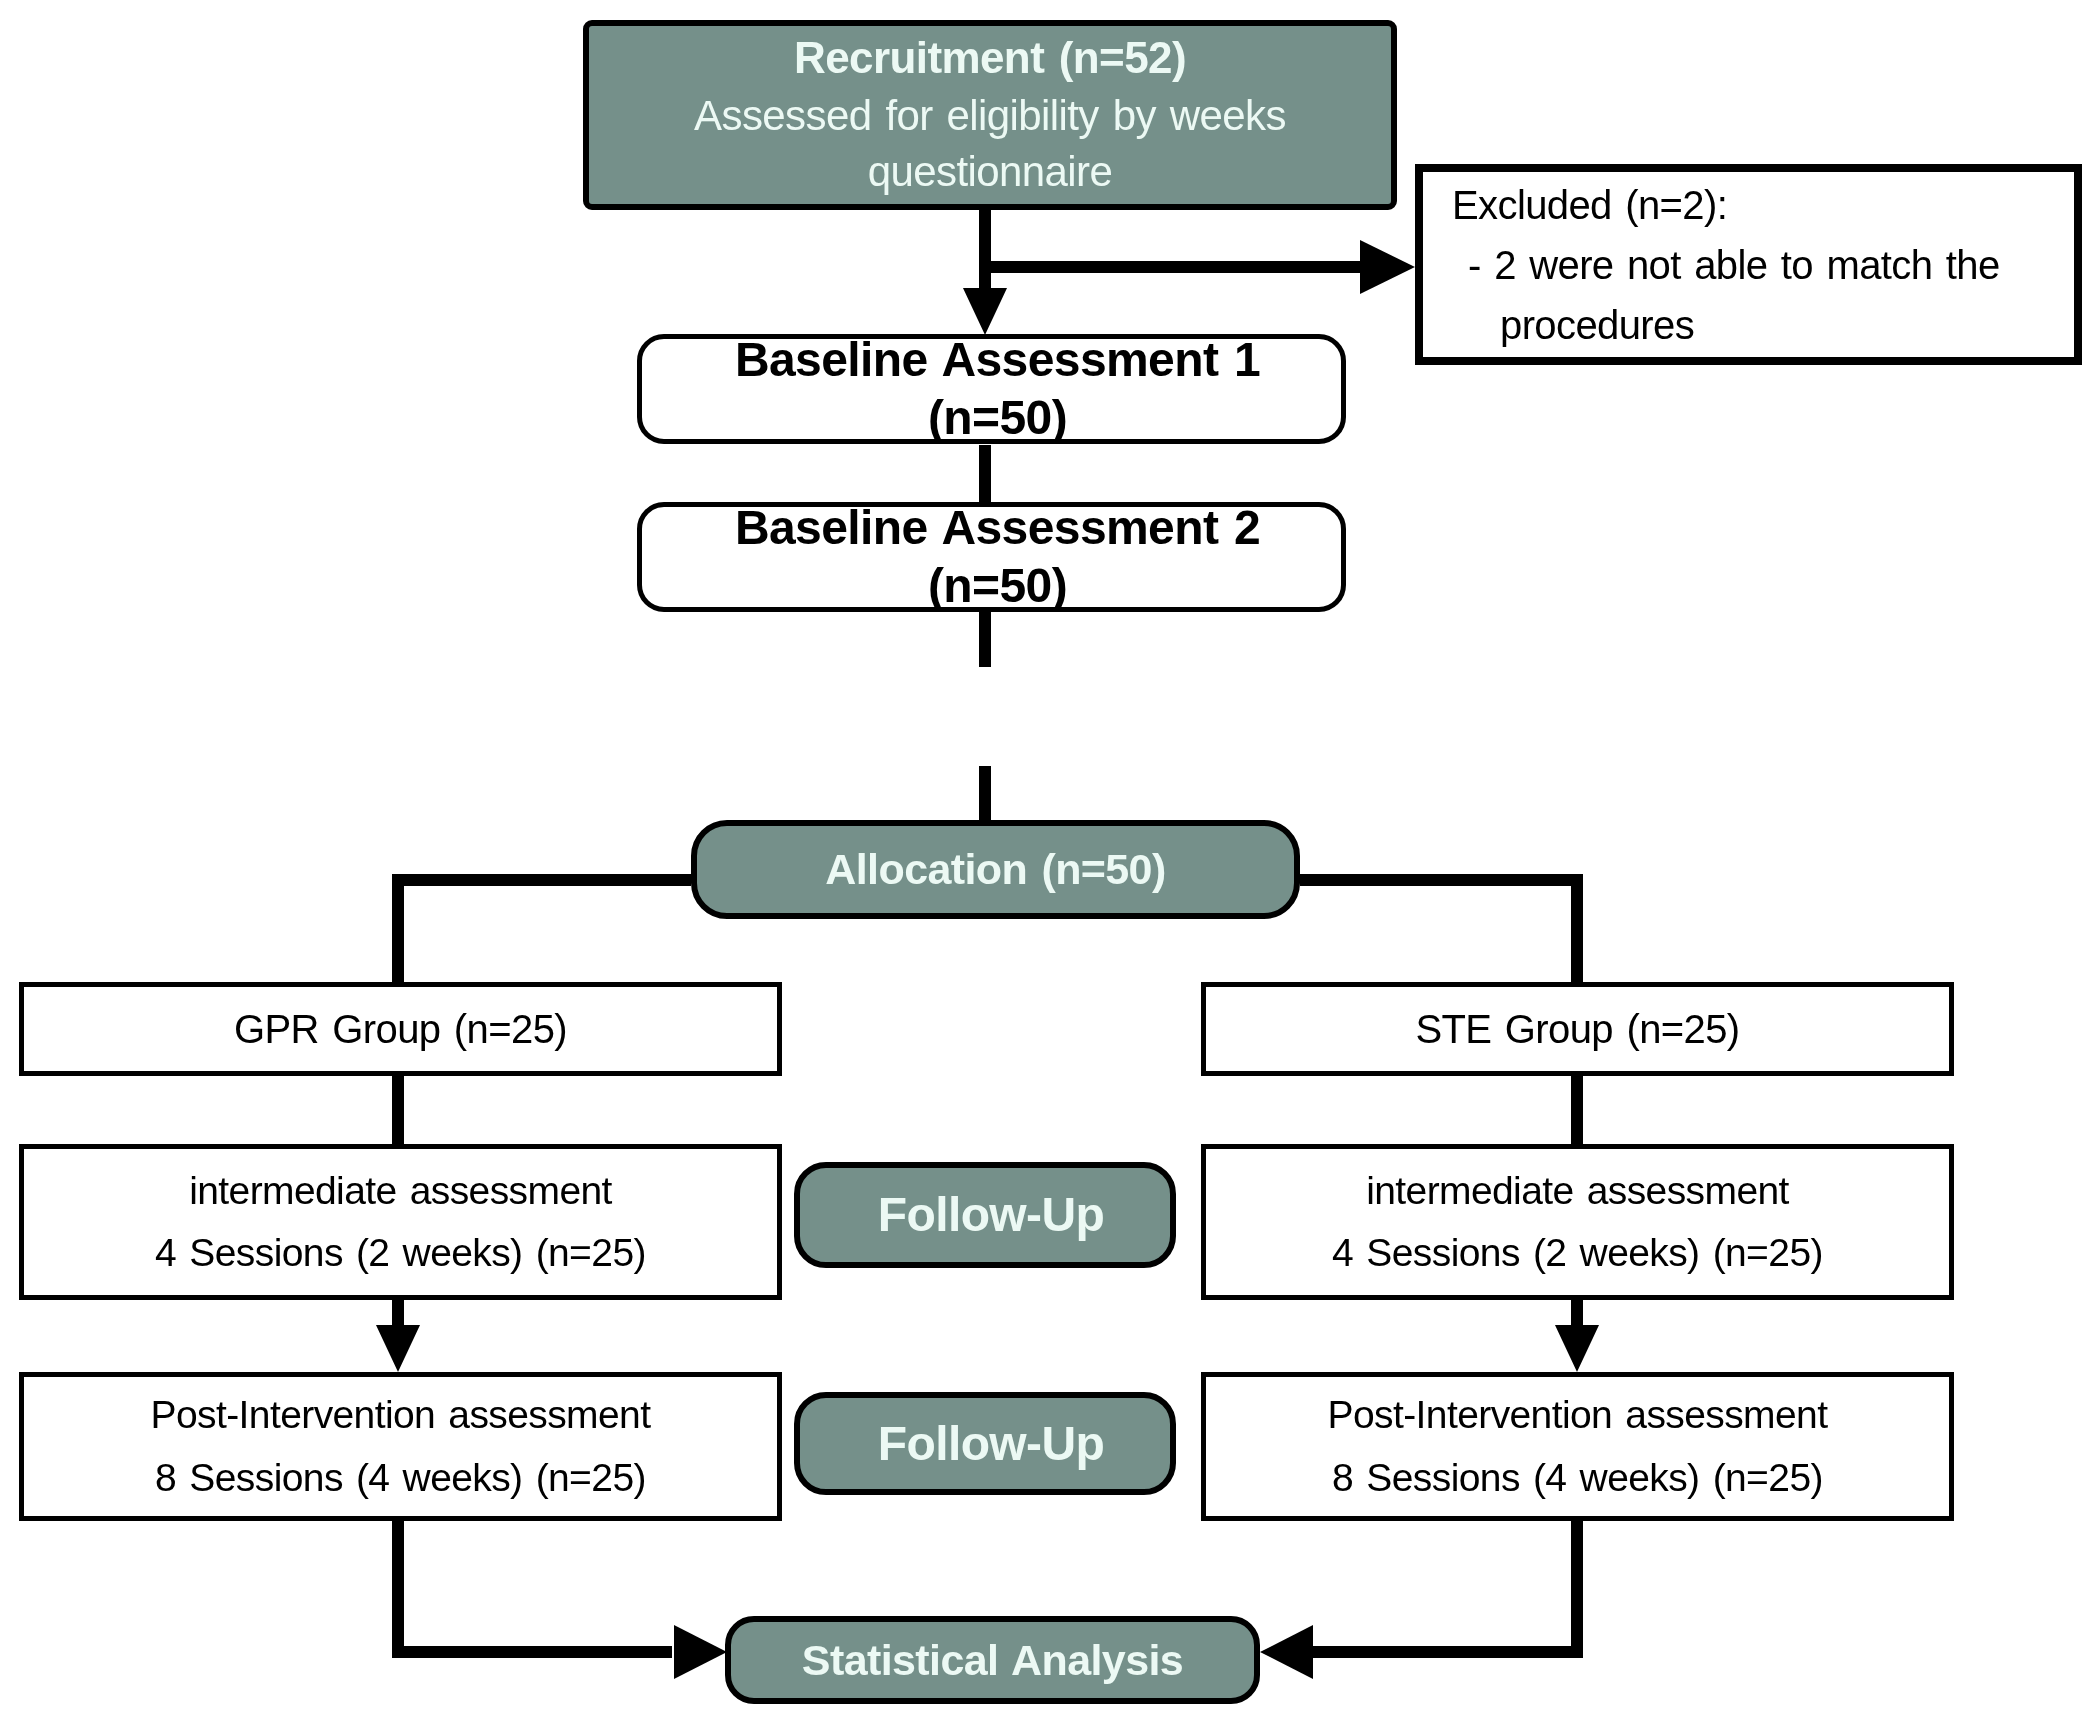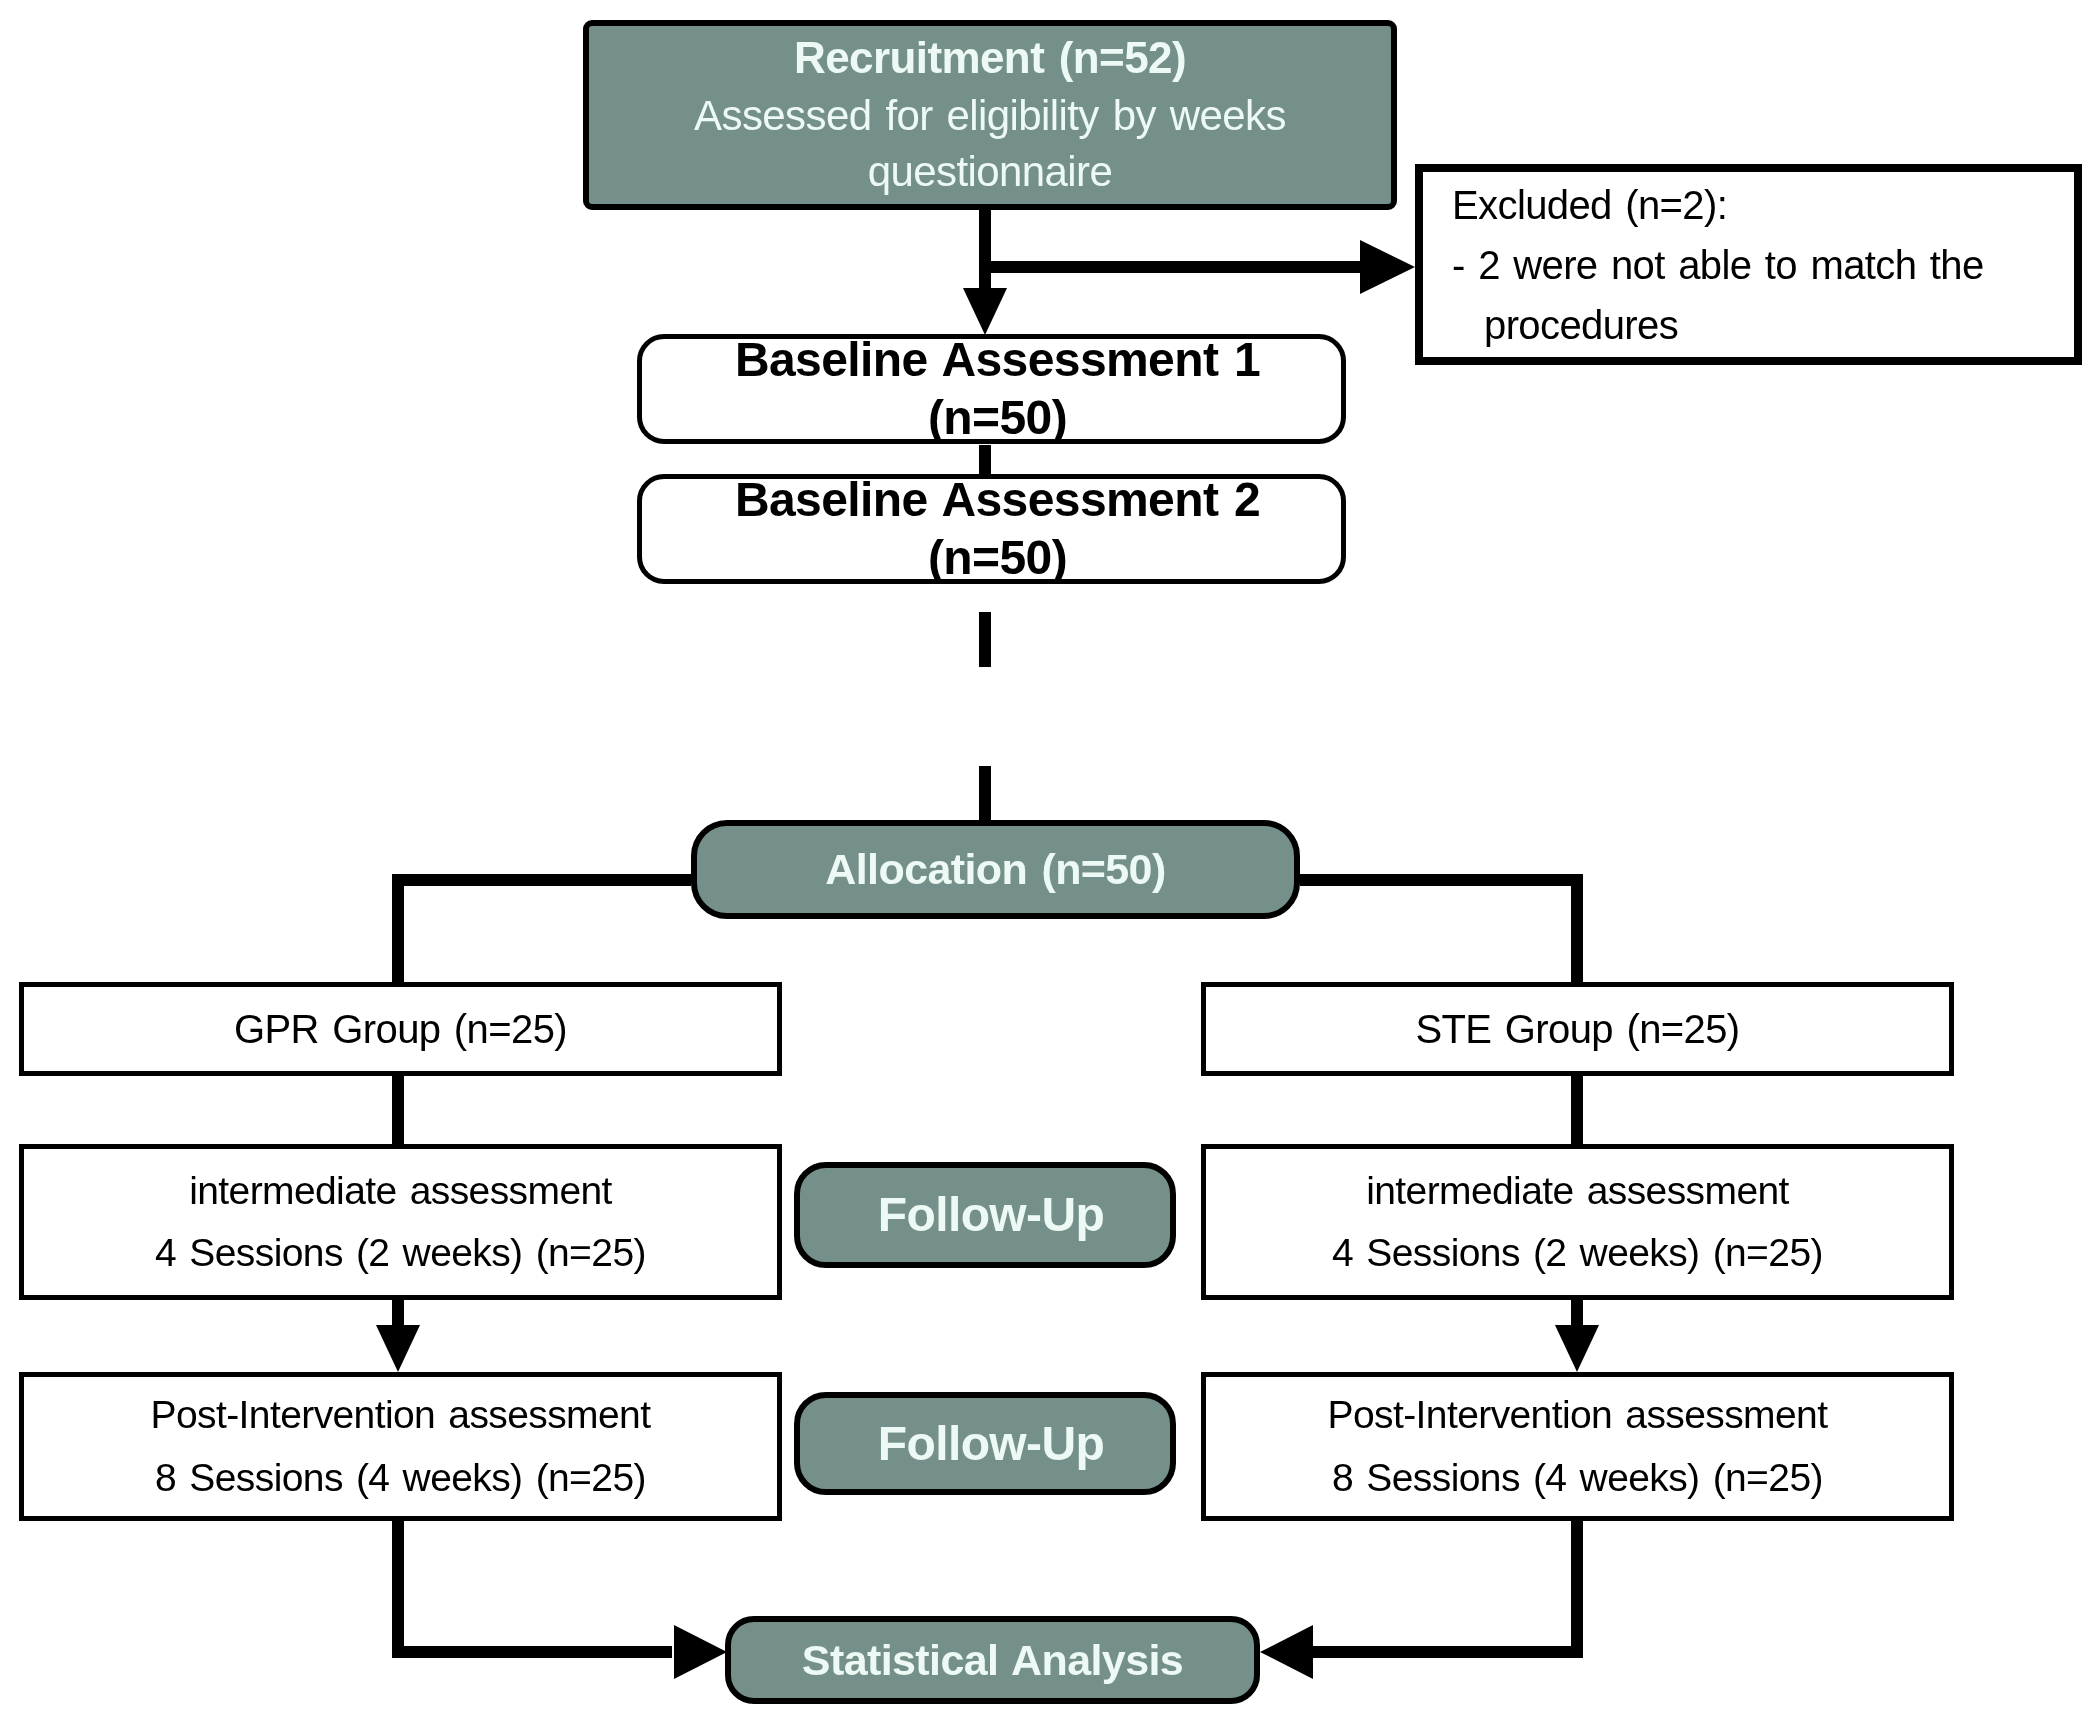--- a/index.html
+++ b/index.html
@@ -55,21 +55,21 @@
   .fs-plain{font-size:40px;line-height:1.3;}
   .fs-assess{font-size:39px;line-height:1.6;}
   .fs-stat{font-size:43px;}
   .excluded-inner{
     width:100%;
     box-sizing:border-box;
     text-align:left;
     padding:0 7px 0 29px;
     font-size:40px;line-height:1.5;
   }
-  .hang{padding-left:32px;text-indent:-32px;}
+  .hang{padding-left:32px;text-indent:-32px;margin-left:16px;}
 </style>
 </head>
 <body>
 
 <div id="stage">
 
   <div class="line" style="left:979px;top:210px;width:11.7px;height:86px;"></div>
   <div class="arr down" style="left:963px;top:288px;"></div>
 
   <div class="line" style="left:985px;top:261px;width:375px;height:11.7px;"></div>
@@ -110,21 +110,21 @@
       <div>Excluded (n=2):</div>
       <div class="hang">- 2 were not able to match the procedures</div>
     </div>
   </div>
 
   <div class="box r42" style="left:637px;top:334px;width:709px;height:110px;border-width:5.2px;">
     <div class="t-bold fs-head">Baseline Assessment 1</div>
     <div class="t-bold fs-head">(n=50)</div>
   </div>
 
-  <div class="box r42" style="left:637px;top:474px;width:709px;height:110px;border-width:5.2px;">
+  <div class="box r42" style="left:637px;top:502px;width:709px;height:110px;border-width:5.2px;">
     <div class="t-bold fs-head">Baseline Assessment 2</div>
     <div class="t-bold fs-head">(n=50)</div>
   </div>
 
 
   <div class="box teal r55" style="left:691px;top:820px;width:609px;height:99px;">
     <div class="t-bold fs-alloc">Allocation (n=50)</div>
   </div>
 
   <div class="box" style="left:19px;top:982px;width:763px;height:94px;">

